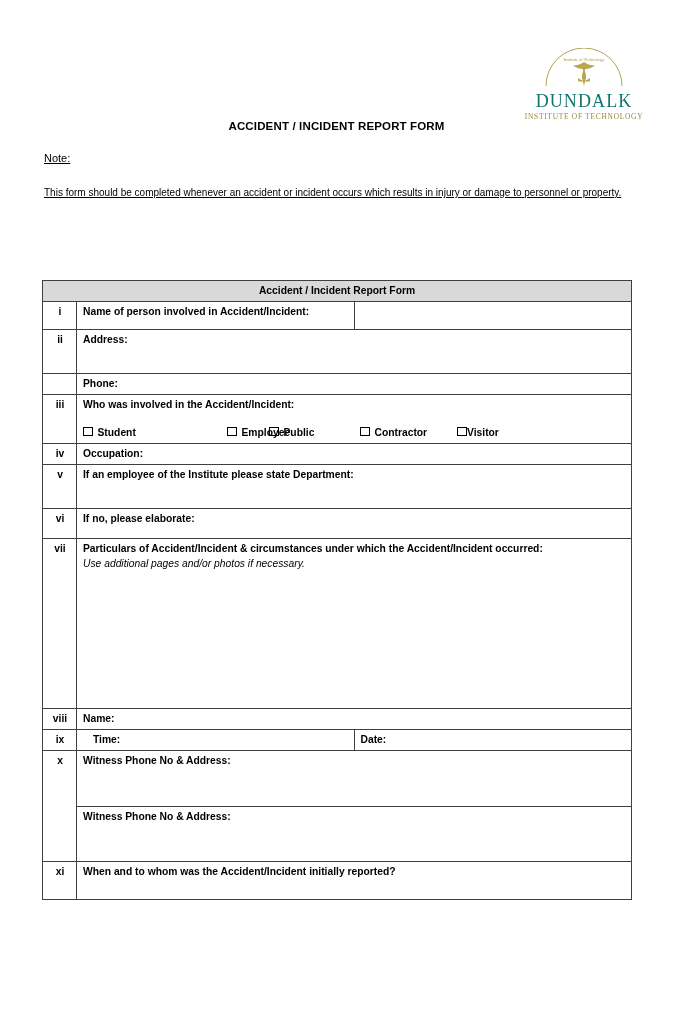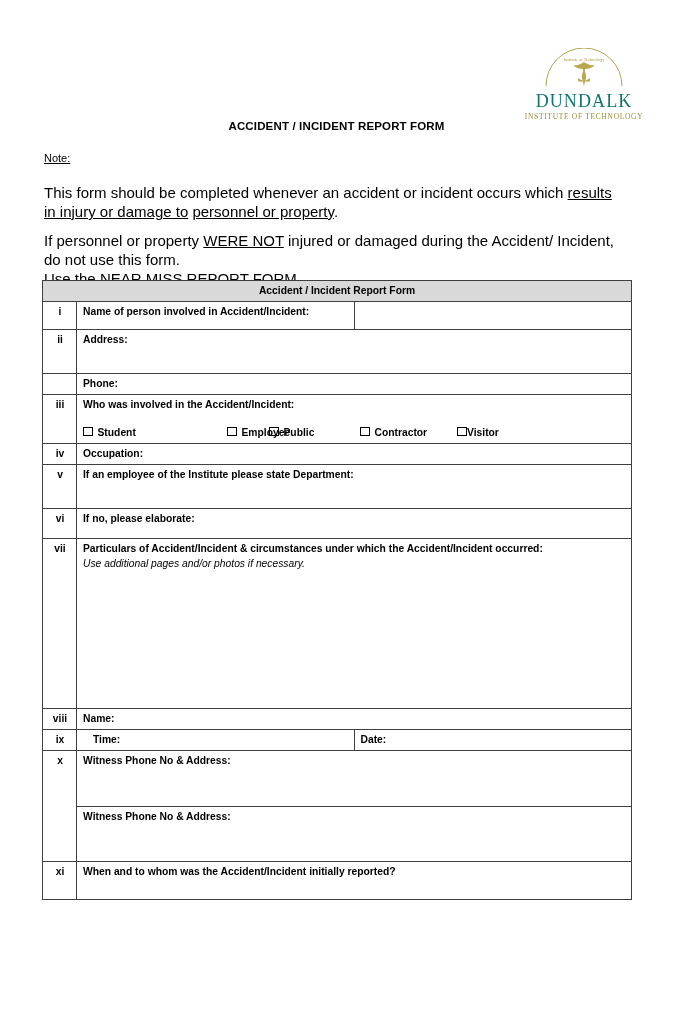--- a/index.html
+++ b/index.html
@@ -76,22 +76,23 @@
     top: 152px;
     font-size: 11px;
     text-decoration: underline;
     font-weight: normal;
   }
 
   .para {
     position: absolute;
     left: 44px;
     width: 578px;
-    font-size: 15px;
+    font-size: 10px;
     line-height: 19px;
+    text-decoration: underline;
   }
   .para-1 { top: 183px; }
   .para-2 { top: 231px; }
   .u { text-decoration: underline; }
 
   
   .form-table {
     position: absolute;
     left: 42px;
     top: 280px;
@@ -187,21 +188,20 @@
     <div class="logo-wordmark">DUNDALK</div>
     <div class="logo-subline">INSTITUTE OF TECHNOLOGY</div>
   </div>
 
   <div class="doc-title">ACCIDENT / INCIDENT REPORT FORM</div>
 
   <div class="note-label">Note:</div>
 
   <div class="para para-1"><span>This form should be completed whenever an accident or incident occurs which </span><span class="u">results in injury or damage to</span> <span class="u">personnel or property</span><span>.</span></div>
 
-  <div class="para para-2"><span>If personnel or property </span><span class="u">WERE NOT</span><span> injured or damaged during the Accident/ Incident, do not use this form.</span><br><span>Use the </span><span class="u">NEAR MISS REPORT FORM.</span></div>
 
   <table class="form-table">
     <colgroup>
       <col class="col-num">
       <col>
       <col>
     </colgroup>
     <tbody>
 
       <tr class="tbl-header">

